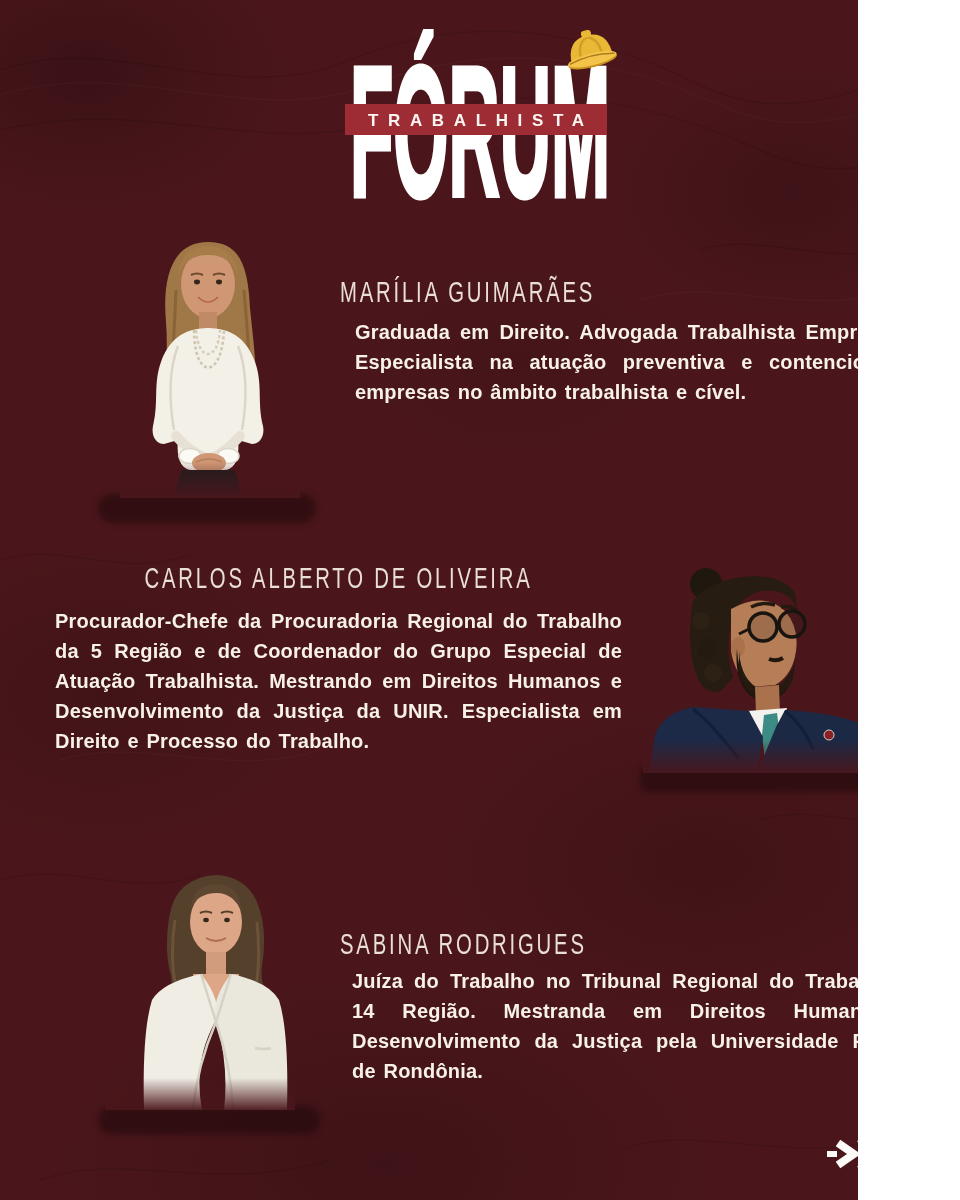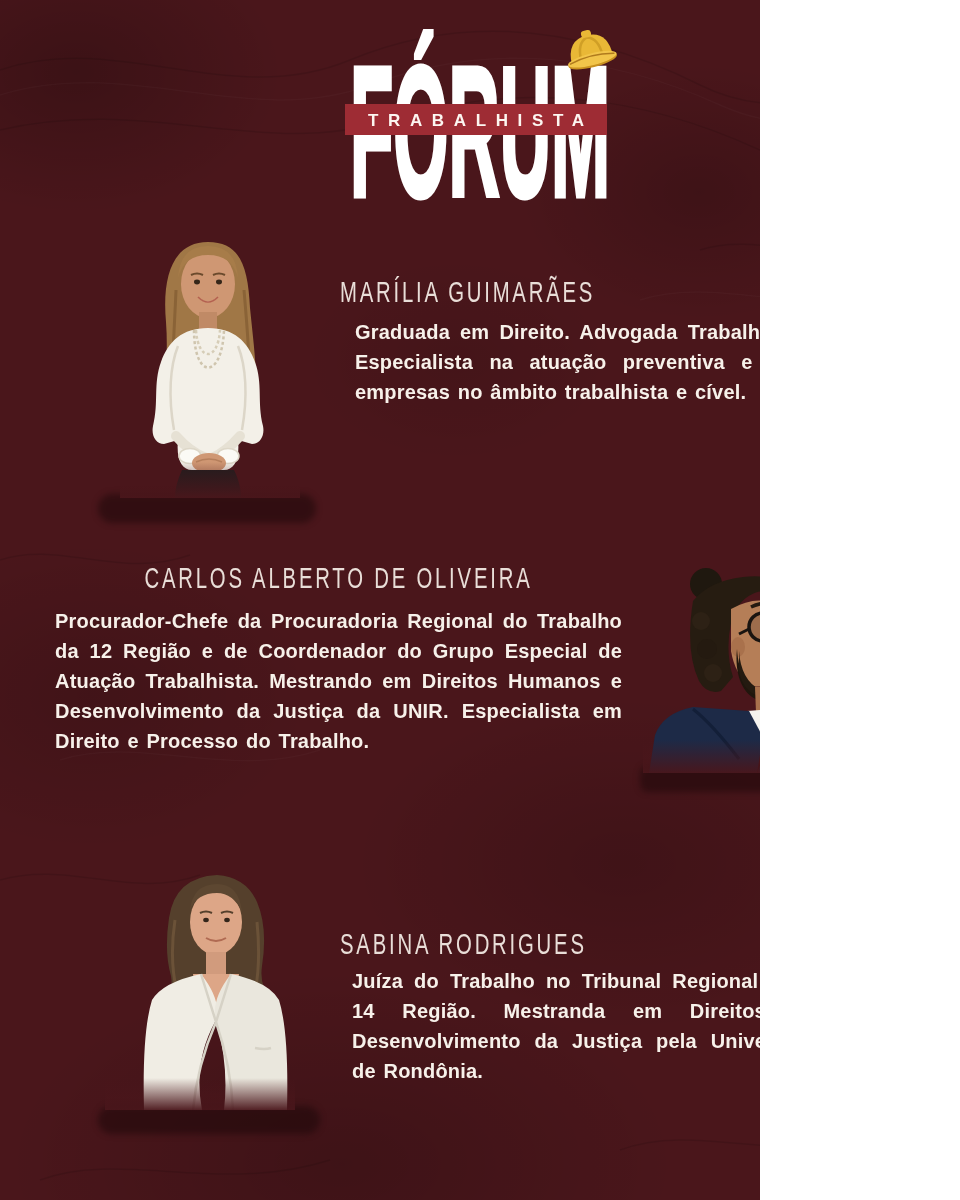--- a/index.html
+++ b/index.html
@@ -1,17 +1,17 @@
 <!DOCTYPE html>
 <html><head>
 <meta charset="utf-8">
 <style>
   html,body{margin:0;padding:0;}
   .page{
-    position:relative; width:760px; height:1200px; overflow:hidden;
+    position:relative; width:858px; height:1200px; overflow:hidden;
     font-family:"Liberation Sans",sans-serif;
     background-color:#4a161b;
     background-image:
       radial-gradient(ellipse 320px 220px at 10% 6%, rgba(0,0,0,0.20), transparent 65%),
       radial-gradient(ellipse 280px 200px at 92% 16%, rgba(0,0,0,0.16), transparent 65%),
       radial-gradient(ellipse 420px 260px at 82% 72%, rgba(0,0,0,0.14), transparent 65%),
       radial-gradient(ellipse 340px 240px at 12% 58%, rgba(0,0,0,0.12), transparent 65%),
       radial-gradient(ellipse 520px 300px at 45% 97%, rgba(0,0,0,0.16), transparent 65%),
       radial-gradient(ellipse 240px 160px at 60% 30%, rgba(0,0,0,0.08), transparent 65%);
   }
@@ -127,21 +127,21 @@
     <path d="M104,148 L144,145 L135,172 L116,172 Z" fill="#f4f2ee"></path>
     <path d="M121,152 L134,150 L137,174 L133,205 L122,198 L119,172 Z" fill="#3c8b85"></path>
     <path d="M6,210 L12,172 Q20,150 50,144 L106,148 L120,174 L114,210 Z" fill="#1d2a47"></path>
     <path d="M114,210 L133,164 L142,147 Q198,150 224,164 Q242,176 246,210 Z" fill="#1c2945"></path>
     <path d="M50,146 Q70,162 96,196 M142,148 Q160,162 170,186" stroke="#131f38" stroke-width="3" fill="none"></path>
     <circle cx="186" cy="172" r="5" fill="#8a1f24" stroke="#cfcdc8" stroke-width="1"></circle>
   </svg>
   <div class="photo-fade" style="left:643px;top:740px;width:250px;height:33px;"></div>
 
   <div class="speaker-name centered" style="left:55px;top:562px;width:567px;">CARLOS ALBERTO DE OLIVEIRA</div>
-  <div class="speaker-bio" style="left:55px;top:606px;width:567px;">Procurador-Chefe da Procuradoria Regional do Trabalho da 12 Região e de Coordenador do Grupo Especial de Atuação Trabalhista. Mestrando em Direitos Humanos e Desenvolvimento da Justiça da UNIR. Especialista em Direito e Processo do Trabalho.</div>
+  <div class="speaker-bio" style="left:55px;top:606px;width:567px;">Procurador-Chefe da Procuradoria Regional do Trabalho da 5 Região e de Coordenador do Grupo Especial de Atuação Trabalhista. Mestrando em Direitos Humanos e Desenvolvimento da Justiça da UNIR. Especialista em Direito e Processo do Trabalho.</div>
 
   <div class="shadow-bar" style="left:98px;top:1106px;width:222px;height:28px;"></div>
 
   <svg class="photo" style="left:105px;top:870px;" width="190" height="240" viewBox="0 0 190 240">
     <path d="M112,5 Q70,7 64,48 Q59,82 66,106 Q69,124 57,134 Q72,141 85,131 L139,129 Q155,137 167,130 Q154,117 157,96 Q163,58 152,32 Q141,7 112,5 Z" fill="#55402c"></path>
     <path d="M70,50 Q64,90 72,122 M152,52 Q156,92 150,122" stroke="#6b5238" stroke-width="3" fill="none"></path>
     <ellipse cx="111" cy="52" rx="26" ry="33" fill="#dda687"></ellipse>
     <path d="M85,40 Q88,14 112,14 Q134,14 137,42 Q128,23 112,23 Q92,23 85,40 Z" fill="#5d4731"></path>
     <ellipse cx="101" cy="50" rx="2.8" ry="2.2" fill="#33251a"></ellipse>
     <ellipse cx="122" cy="50" rx="2.8" ry="2.2" fill="#33251a"></ellipse>

